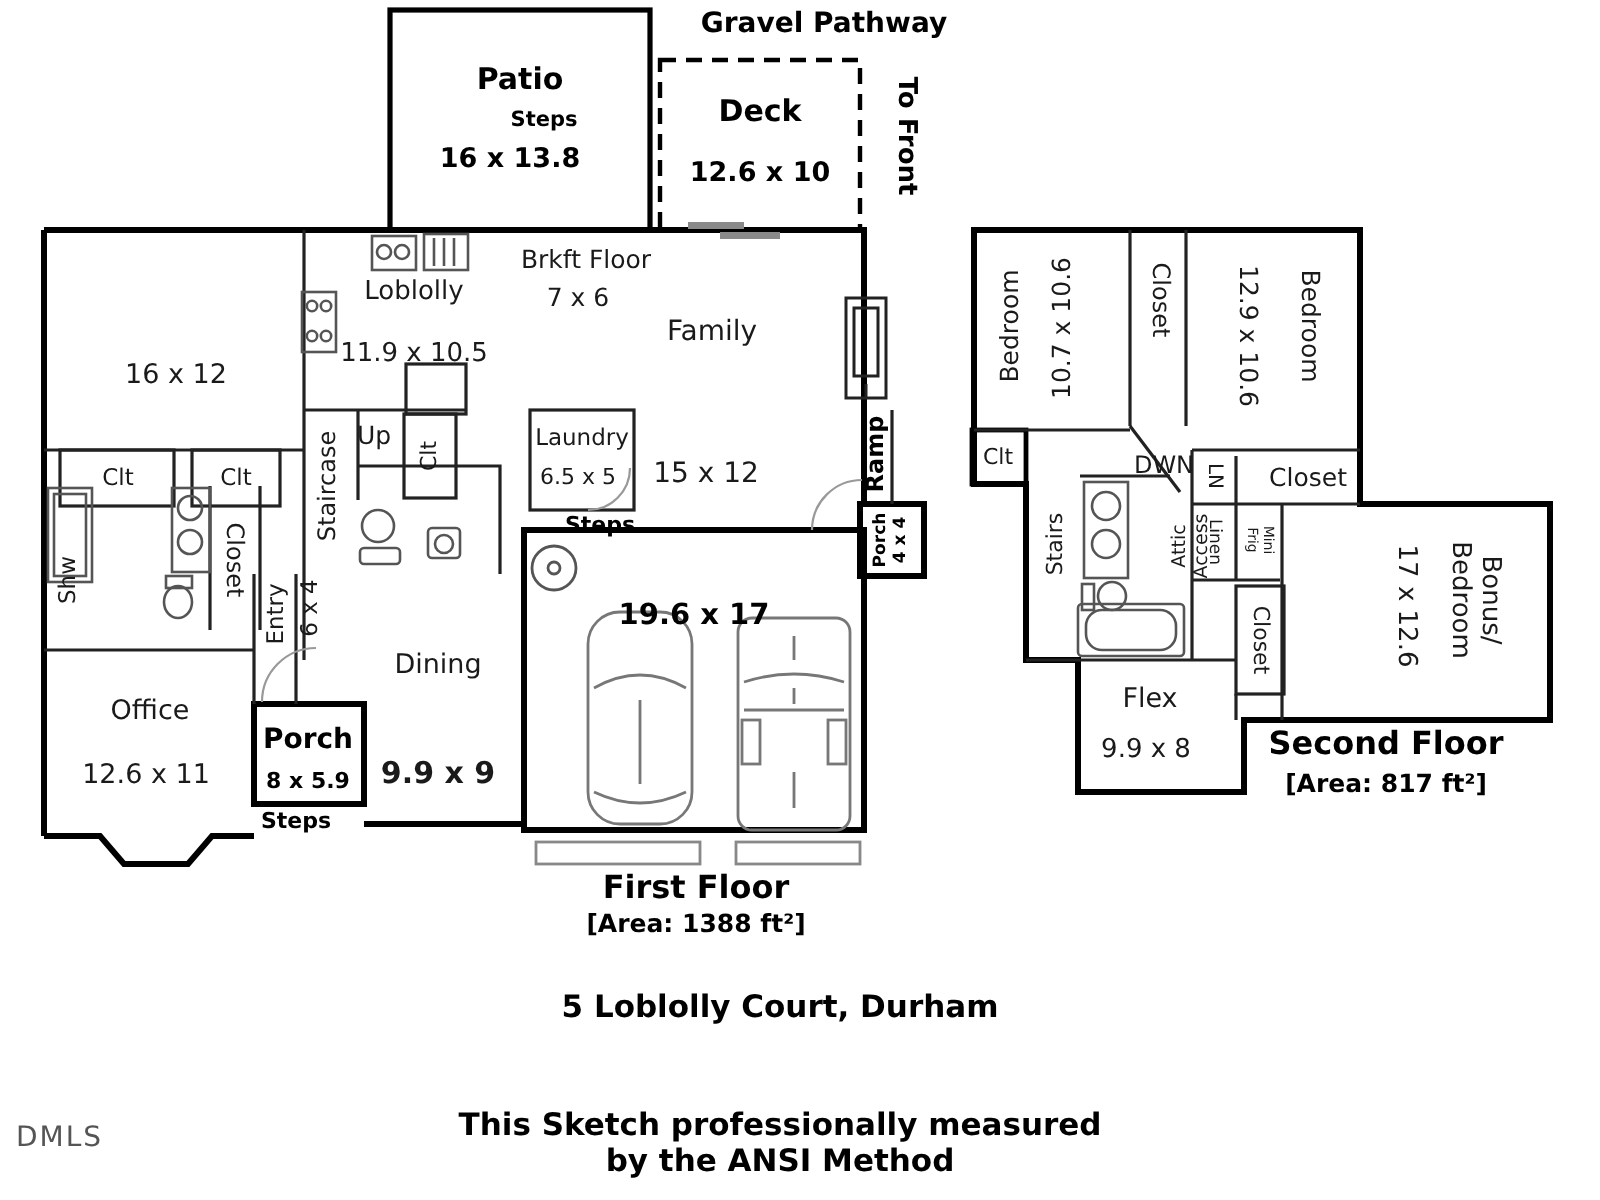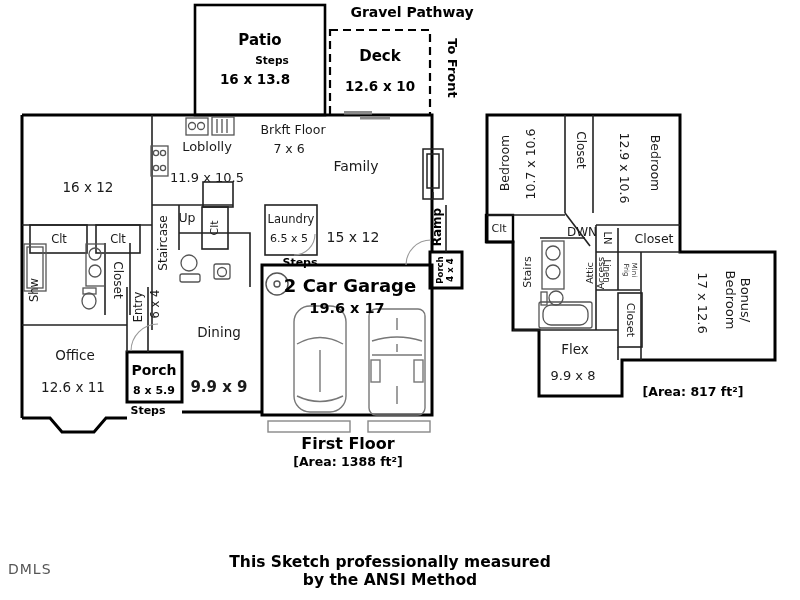--- a/index.html
+++ b/index.html
@@ -190,21 +190,20 @@
   <div class="lbl ccw" style="left:138px;top:307px;font-size:11.5px;">Entry</div>
   <div class="lbl ccw" style="left:155px;top:304px;font-size:11.5px;">6 x 4</div>
   <div class="lbl" style="left:75px;top:356px;font-size:13.5px;">Office</div>
   <div class="lbl" style="left:73px;top:388px;font-size:13.5px;">12.6 x 11</div>
   <div class="lbl" style="left:219px;top:333px;font-size:13.5px;">Dining</div>
   <div class="lbl" style="left:219px;top:387px;font-size:15px;font-weight:bold;">9.9 x 9</div>
   <div class="lbl b" style="left:154px;top:371px;font-size:14px;">Porch</div>
   <div class="lbl b" style="left:154px;top:391px;font-size:11px;">8 x 5.9</div>
   <div class="lbl b" style="left:148px;top:411px;font-size:11px;">Steps</div>
   <div class="lbl b" style="left:300px;top:263px;font-size:11px;">Steps</div>
-  <div class="lbl b" style="left:350px;top:286px;font-size:18px;">2 Car Garage</div>
   <div class="lbl b" style="left:347px;top:308px;font-size:14.5px;">19.6 x 17</div>
   <div class="lbl b ccw wrap" style="left:446px;top:270px;font-size:8.5px;width:32px;">Porch 4 x 4</div>
   <div class="lbl b ccw" style="left:438px;top:227px;font-size:12px;">Ramp</div>
   <div class="lbl b" style="left:348px;top:444px;font-size:16px;">First Floor</div>
   <div class="lbl b" style="left:348px;top:462px;font-size:12.5px;">[Area: 1388 ft²]</div>
 
   <div class="lbl ccw" style="left:505px;top:163px;font-size:12.5px;">Bedroom</div>
   <div class="lbl ccw" style="left:531px;top:164px;font-size:12.5px;">10.7 x 10.6</div>
   <div class="lbl cw" style="left:580px;top:150px;font-size:12px;">Closet</div>
   <div class="lbl cw" style="left:624px;top:168px;font-size:12.5px;">12.9 x 10.6</div>
@@ -215,19 +214,21 @@
   <div class="lbl cw" style="left:607px;top:238px;font-size:10px;">LN</div>
   <div class="lbl" style="left:654px;top:239px;font-size:12.5px;">Closet</div>
   <div class="lbl cw" style="left:606px;top:271px;font-size:8.5px;">Linen</div>
   <div class="lbl cw wrap" style="left:629px;top:270px;font-size:7px;width:26px;">Mini Frig</div>
   <div class="lbl ccw wrap" style="left:596px;top:273px;font-size:9.5px;width:48px;">Attic Access</div>
   <div class="lbl cw" style="left:702px;top:303px;font-size:13px;">17 x 12.6</div>
   <div class="lbl cw wrap" style="left:737px;top:300px;font-size:13px;width:66px;">Bonus/ Bedroom</div>
   <div class="lbl cw" style="left:630px;top:320px;font-size:11px;">Closet</div>
   <div class="lbl" style="left:575px;top:350px;font-size:13.5px;">Flex</div>
   <div class="lbl" style="left:573px;top:376px;font-size:13px;">9.9 x 8</div>
+  <div class="lbl b" style="left:693px;top:372px;font-size:16px;">Second Floor</div>
   <div class="lbl b" style="left:693px;top:392px;font-size:12.5px;">[Area: 817 ft²]</div>
 
+  <div class="lbl b" style="left:390px;top:504px;font-size:15.5px;">5 Loblolly Court, Durham</div>
   <div class="lbl b" style="left:390px;top:581px;font-size:15.5px;">by the ANSI Method</div>
   <div class="lbl b" style="left:390px;top:563px;font-size:15.5px;">This Sketch professionally measured</div>
   <div class="watermark" style="left:8px;top:561px;">DMLS</div>
 
 </div>
 
 </body></html>

